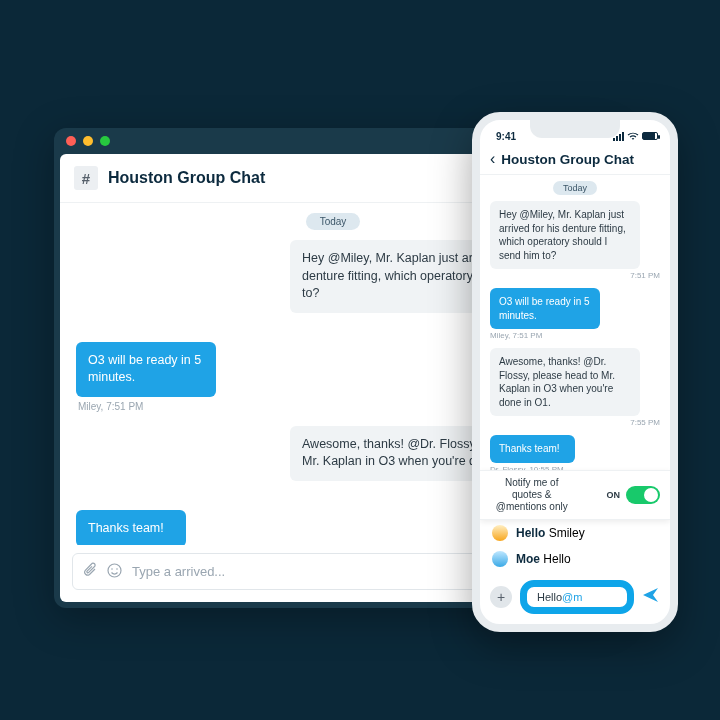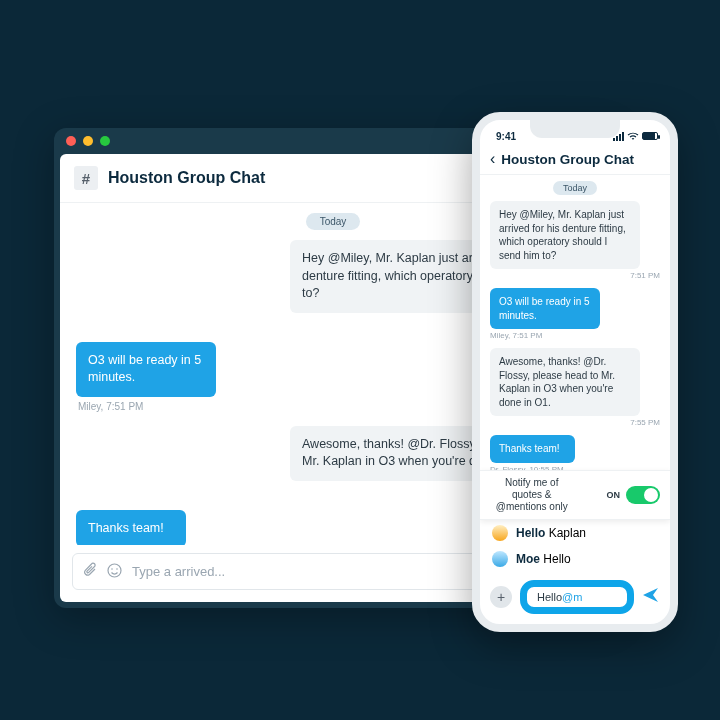--- a/index.html
+++ b/index.html
@@ -266,21 +266,21 @@
   <div class="notify-row">
     <div class="lbl">Notify me of quotes &amp; @mentions only</div>
     <div class="state">ON</div>
     <div class="toggle">
         <i></i>
       </div>
   </div>
 
   <div class="mention-row">
     <span class="av" style="background:linear-gradient(#ffeec2,#f7a61e);"></span>
-    <span><b>Hello</b><span> Kaplan</span></span>
+    <span><b>Hello</b><span> Smiley</span></span>
   </div>
   <div class="mention-row">
     <span class="av" style="background:linear-gradient(#bfe7ff,#3aa9e6);"></span>
     <span><b>Moe</b><span> Hello</span></span>
   </div>
 
   <div class="phone-composer">
     <div class="plus">+</div>
     <div class="pill">
       <span class="typed">Hello </span>

